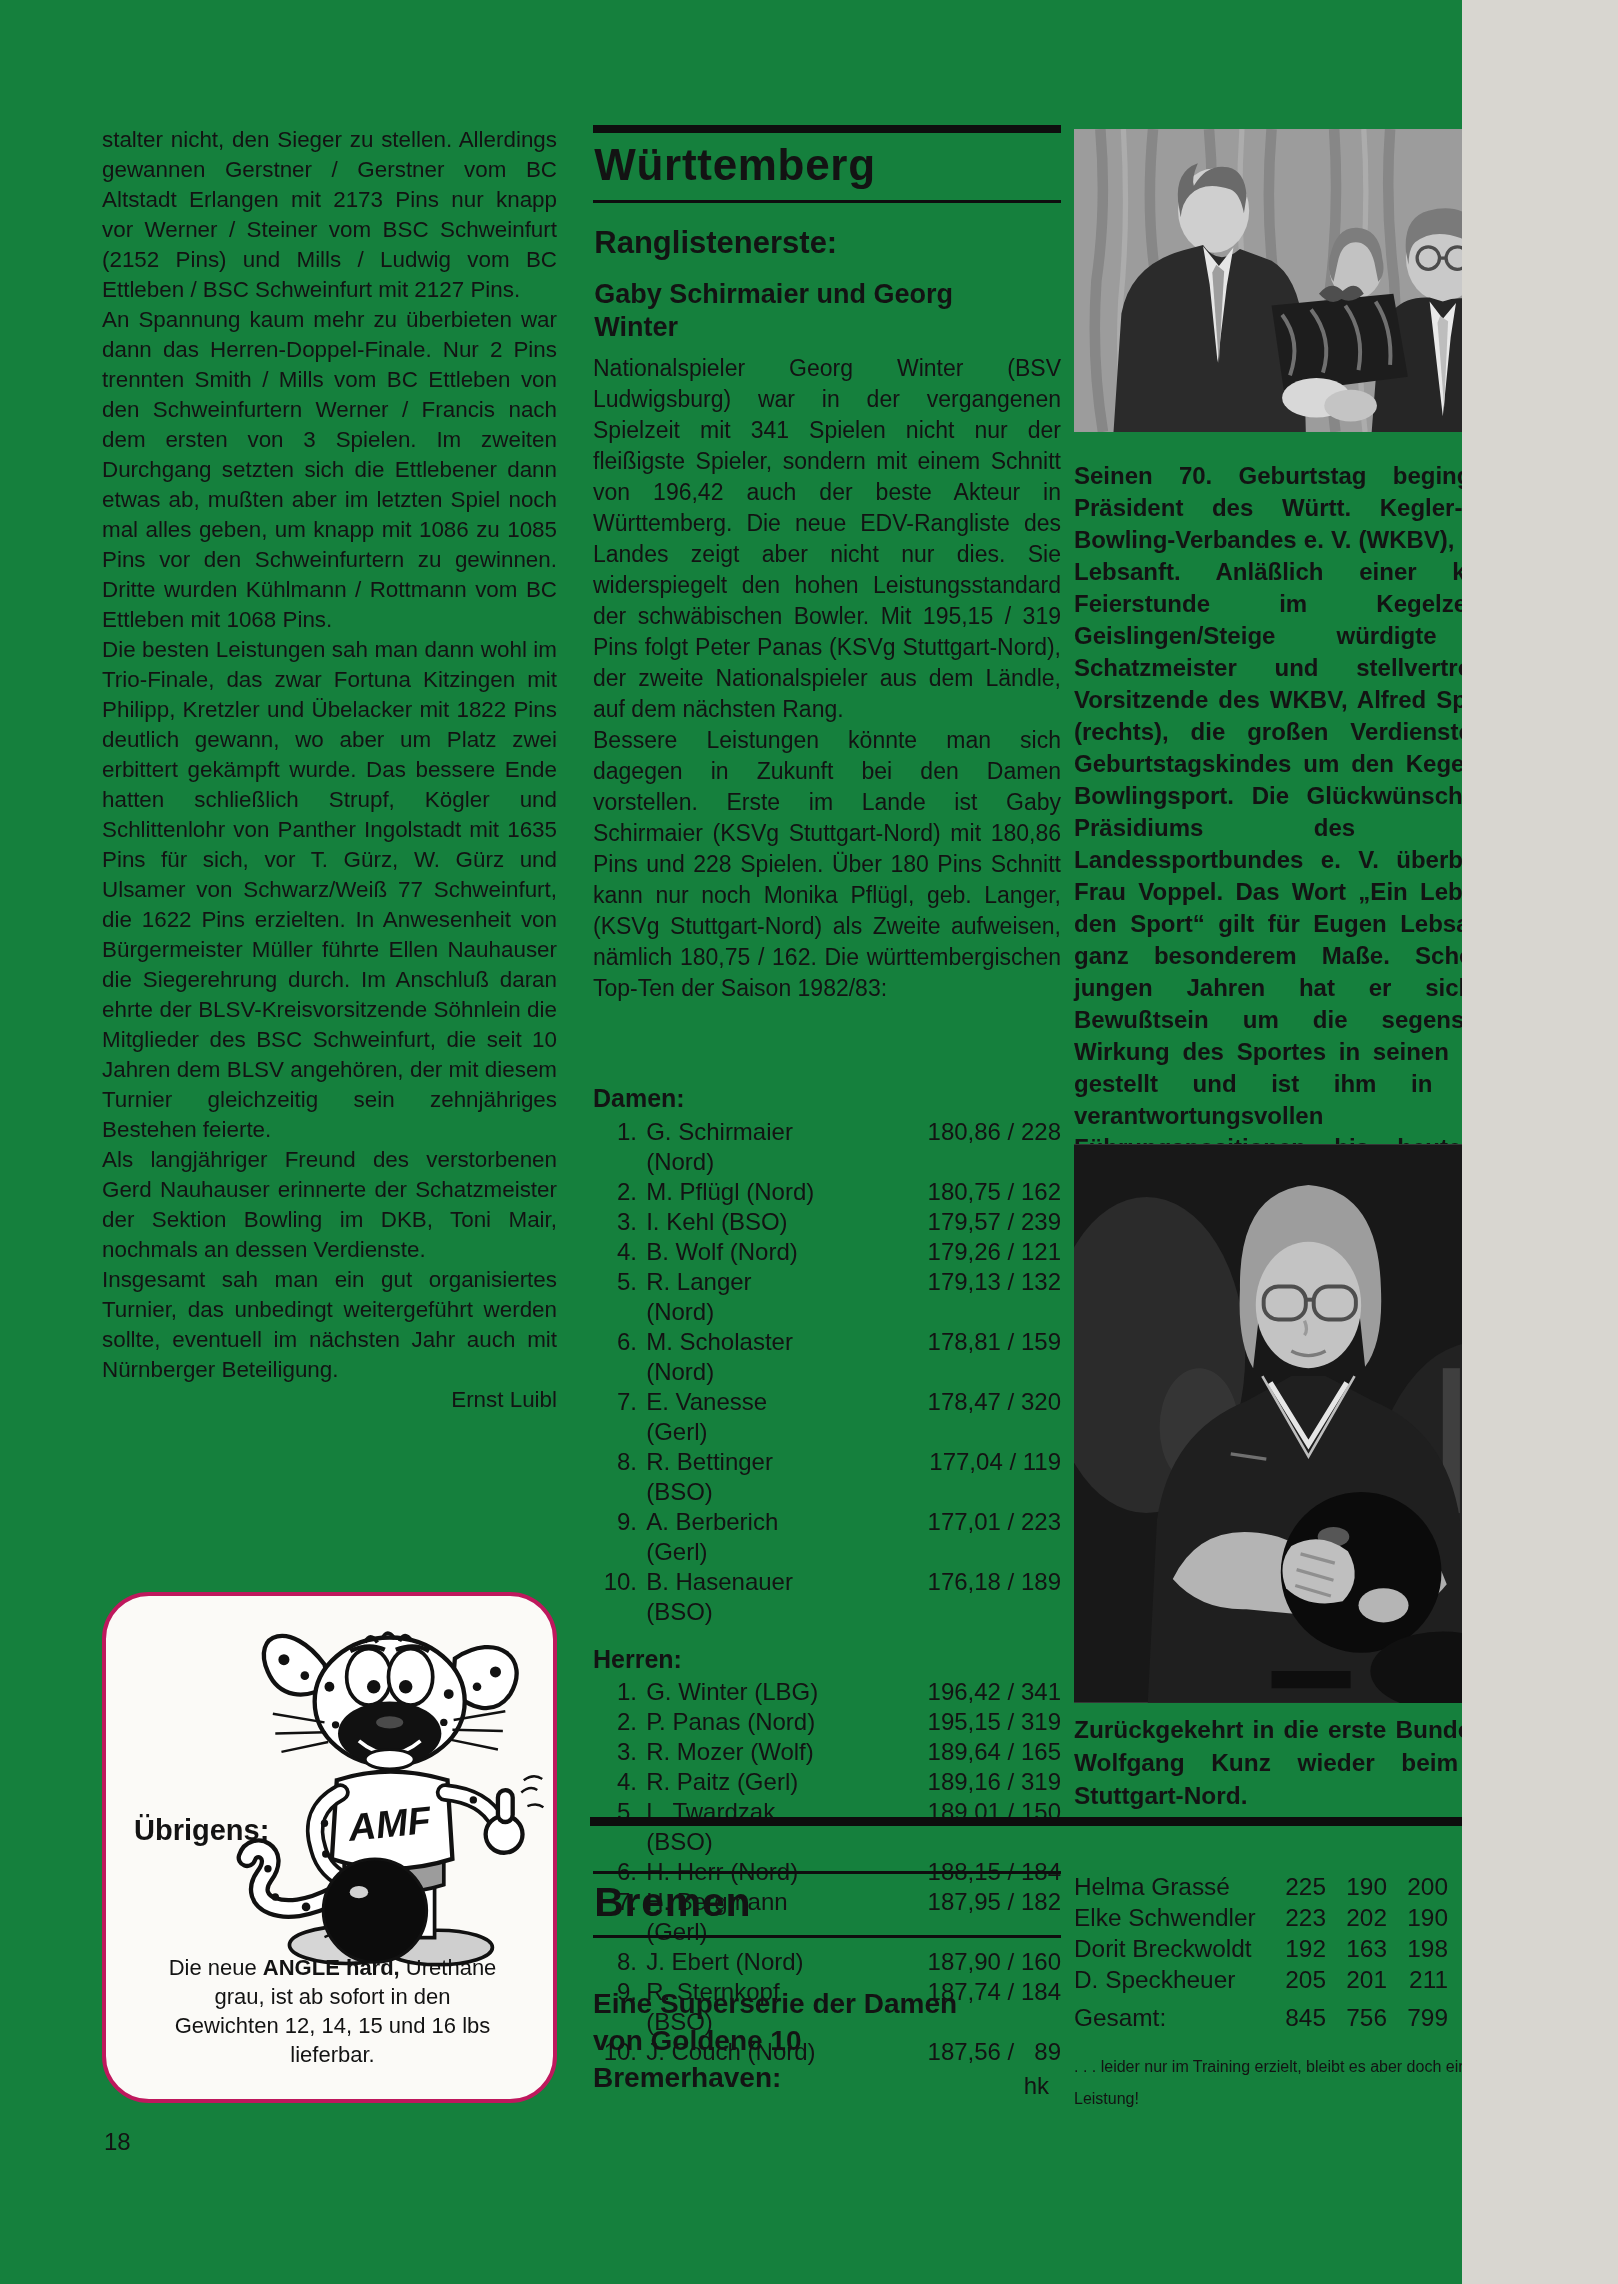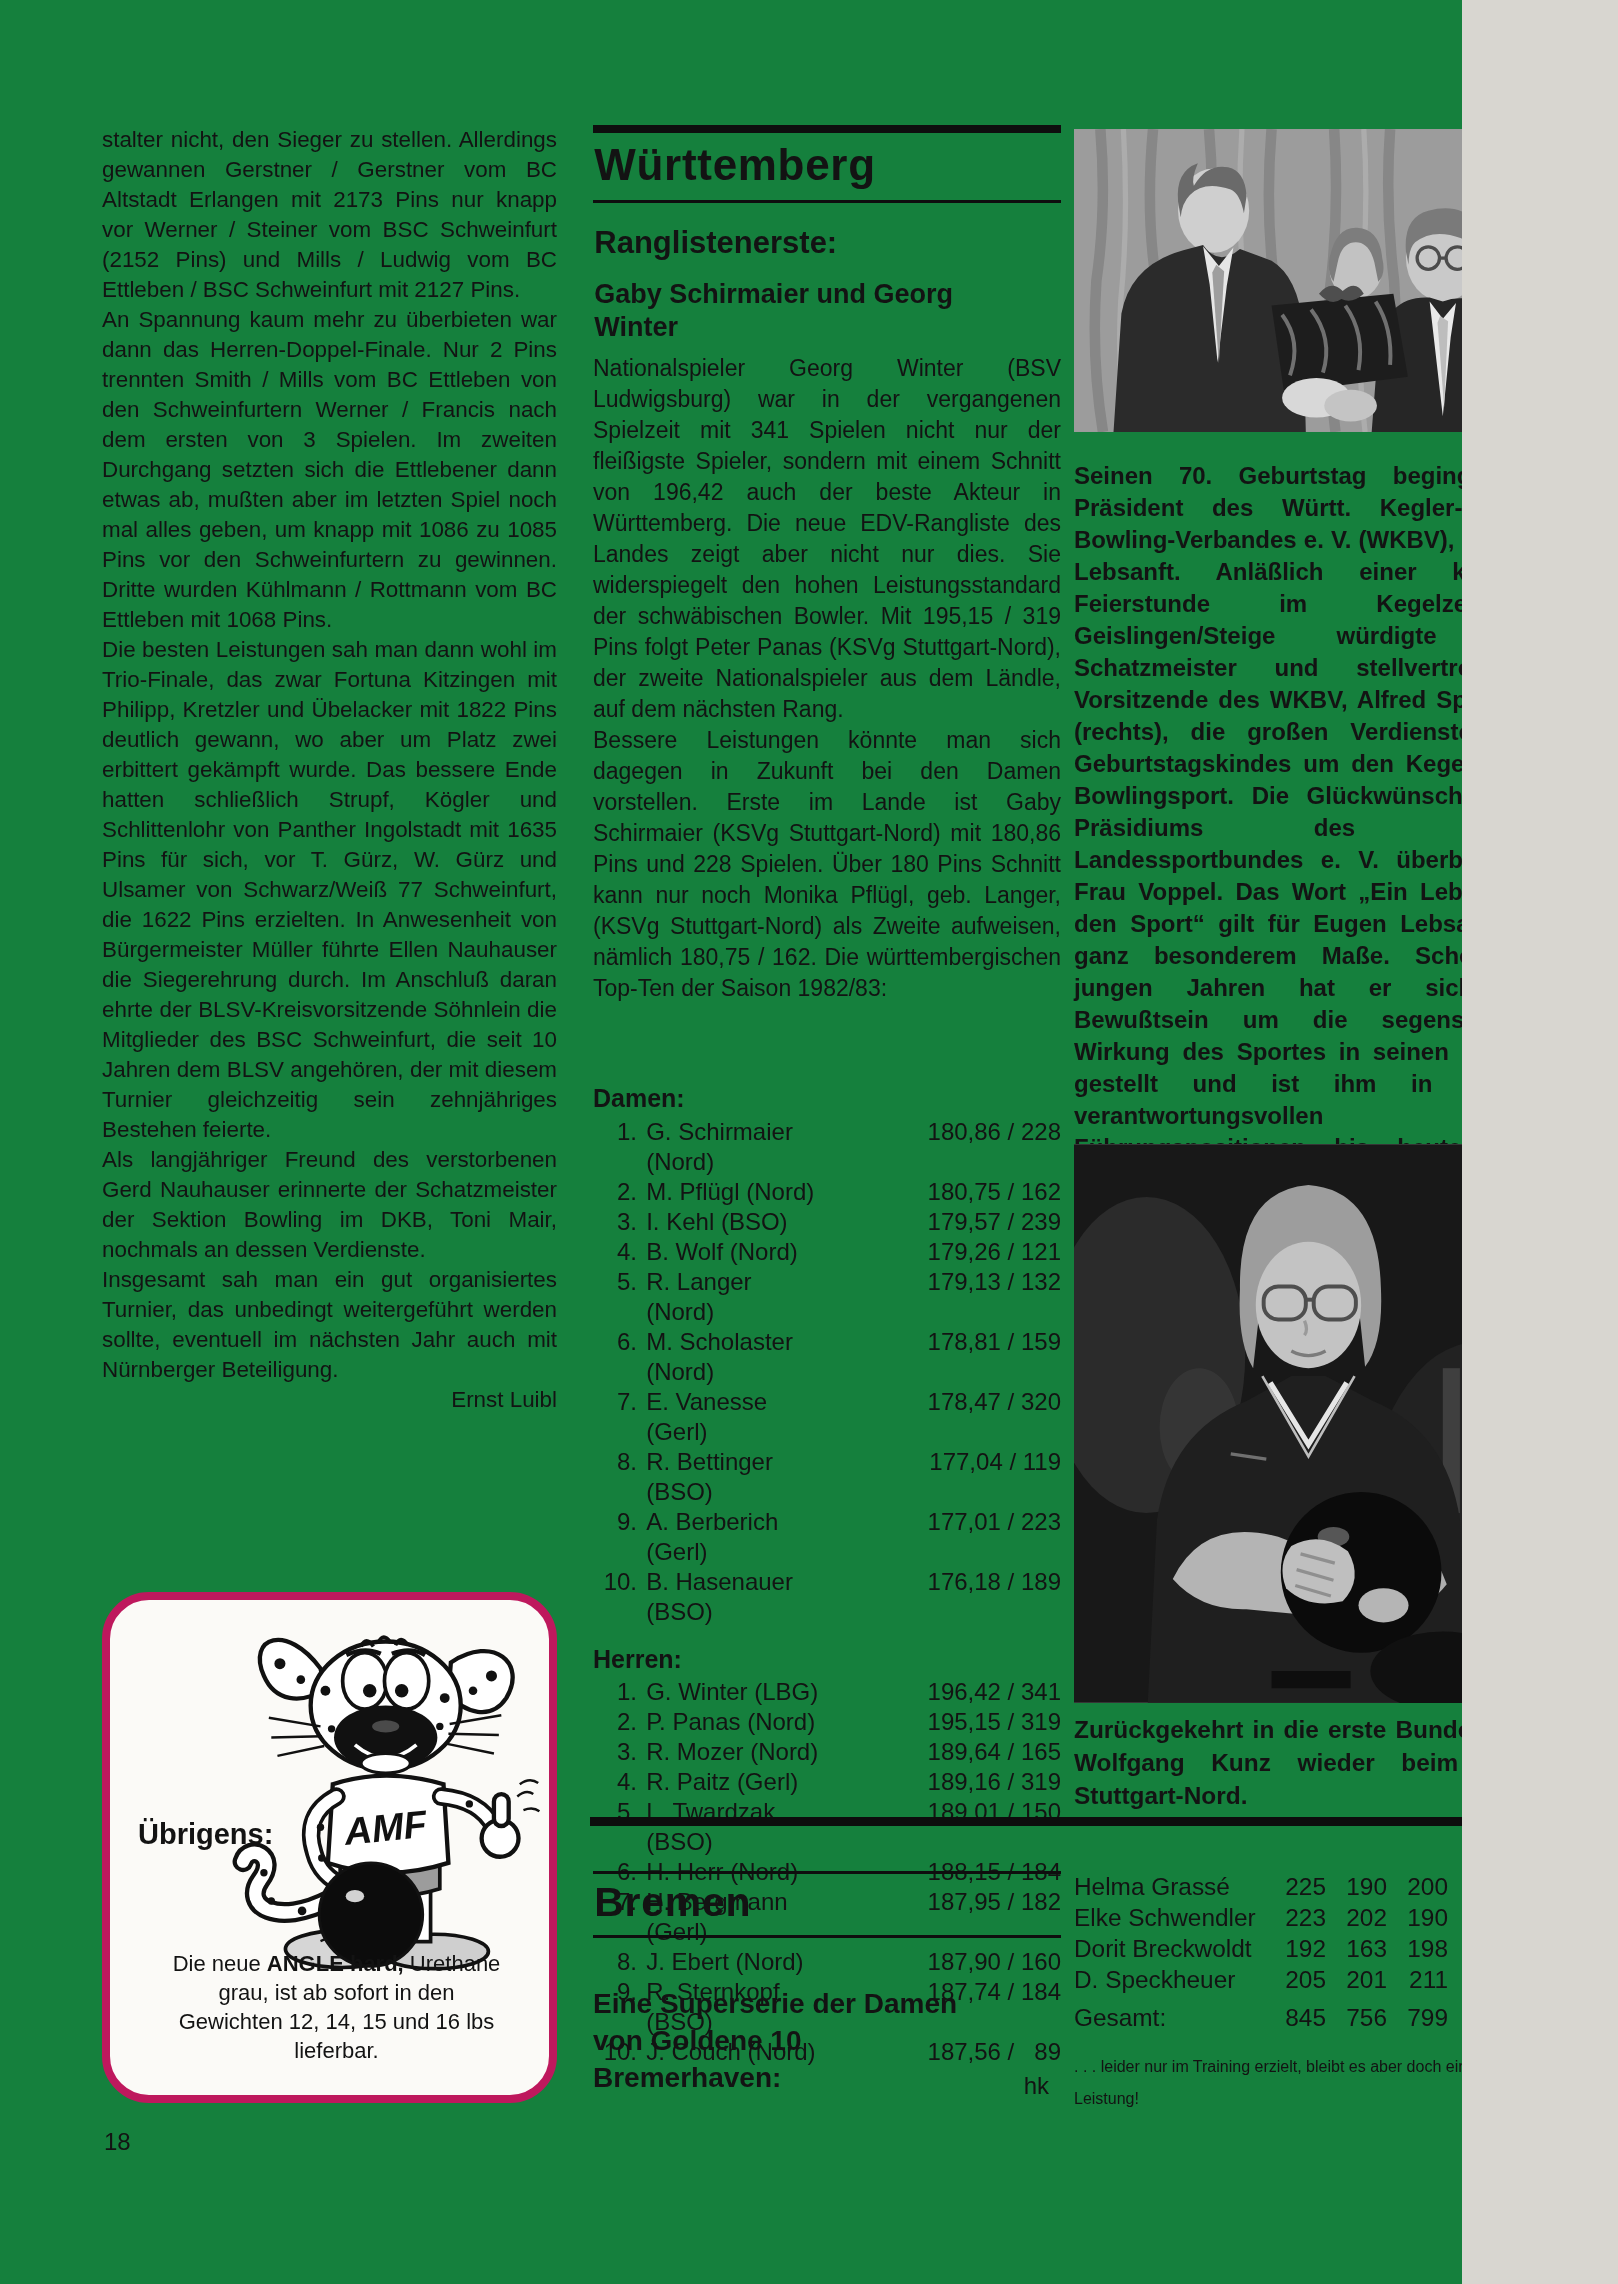--- a/index.html
+++ b/index.html
@@ -11,21 +11,21 @@
   
   .body-text{font-size:22.4px; line-height:30px; text-align:justify;}
   .body-text p{margin:0;}
   .sig{text-align:right; margin-top:1.3px;}
   .rule-thick{height:8px; background:#0e0e0e;}
   .rule-thin{height:2.6px; background:#0e0e0e;}
   
   .col-left{position:absolute; left:102px; top:125px; width:455px;}
   .cartoon-box{
     position:absolute; left:102px; top:1592px; width:455px; height:511px;
-    border:8px solid #be185d; border-radius:47px; box-sizing:border-box;
+    border:4px solid #be185d; border-radius:47px; box-sizing:border-box;
     background:#fbfaf7;
   }
   .uebrigens{position:absolute; left:28px; top:218px; font-size:29px; font-weight:bold;}
   .mascot{position:absolute; right:9.2px; top:12px;}
   .cartoon-caption{
     position:absolute; left:55px; bottom:30px; width:343px;
     font-size:22px; line-height:29px; text-align:center;
   }
   .page-num{position:absolute; left:104px; top:2128px; font-size:24px;}
   
@@ -257,21 +257,21 @@
           </div>
         <div class="rrow">
             <span class="rnk">2.</span>
             <span></span>
             <span>P. Panas (Nord)</span>
             <span class="lval">195,15 / 319</span>
           </div>
         <div class="rrow">
             <span class="rnk">3.</span>
             <span></span>
-            <span>R. Mozer (Nord)</span>
+            <span>R. Mozer (Wolf)</span>
             <span class="lval">189,64 / 165</span>
           </div>
         <div class="rrow">
             <span class="rnk">4.</span>
             <span></span>
             <span>R. Paitz (Gerl)</span>
             <span class="lval">189,16 / 319</span>
           </div>
         <div class="rrow">
             <span class="rnk">5.</span>

